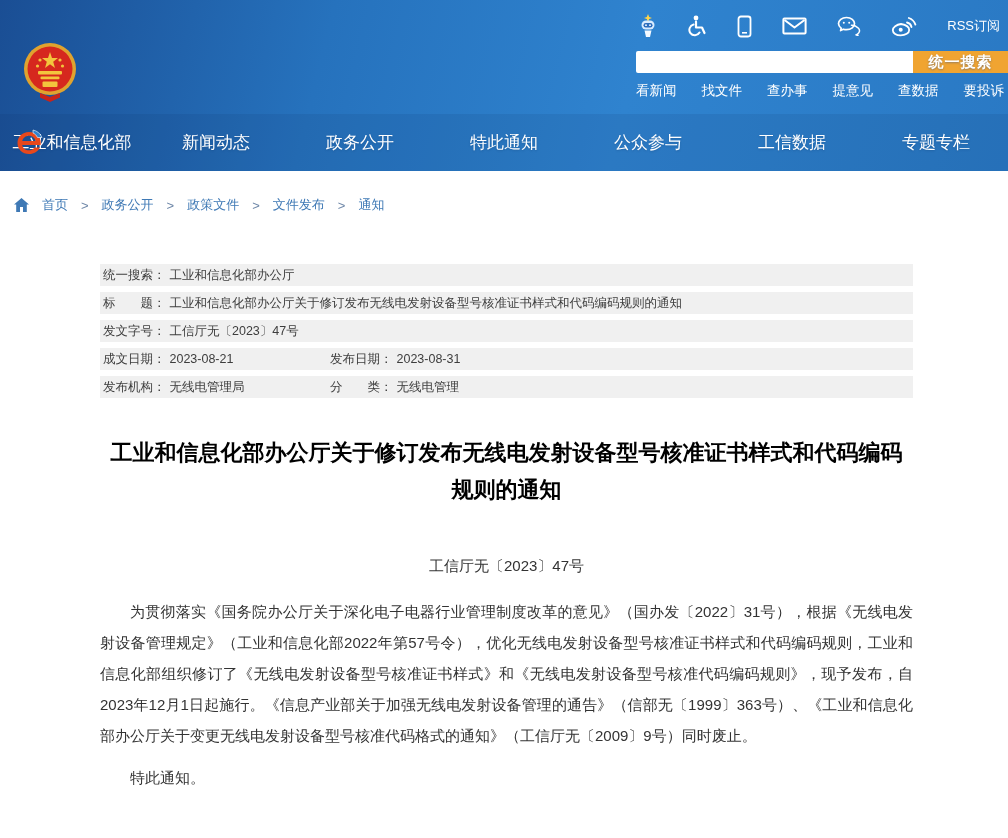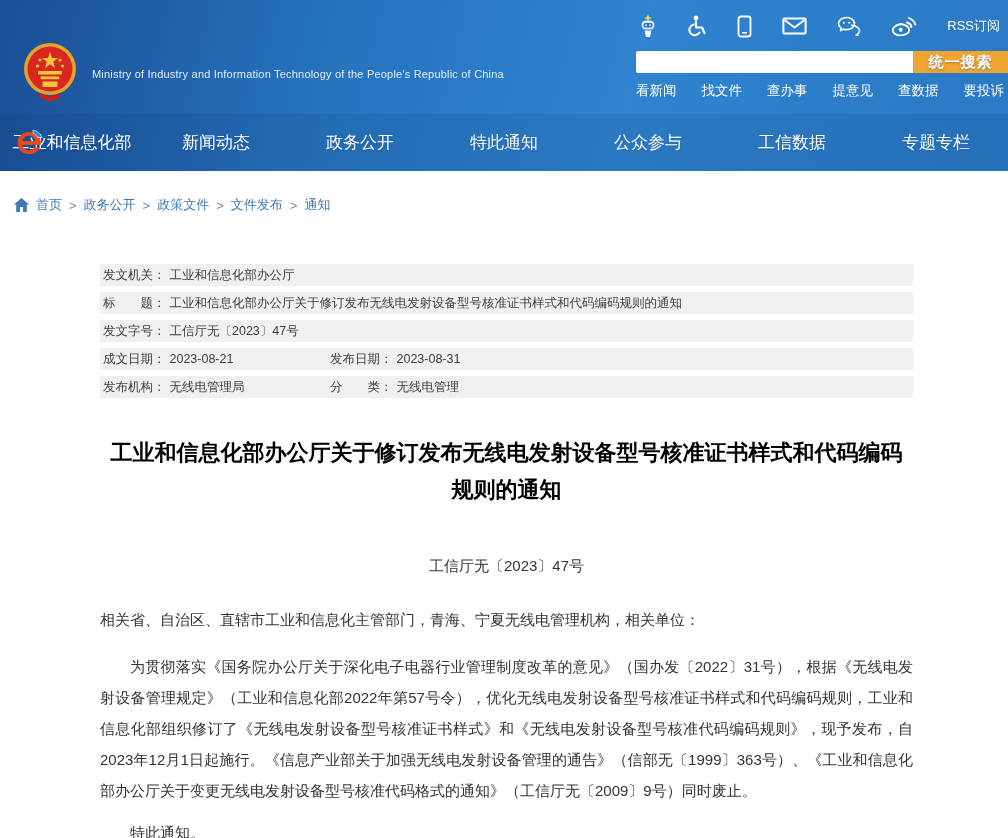--- a/index.html
+++ b/index.html
@@ -28,21 +28,21 @@
   .search-input{flex:1;border:none;outline:none;background:#fff;border-radius:2px 0 0 2px;padding:0 8px;font-size:14px;color:#333;}
   .search-btn{width:95px;border:none;background:#f0a431;color:#fff;font-size:15px;font-weight:bold;cursor:pointer;
     letter-spacing:1px;text-shadow:0 1px 2px rgba(60,90,140,.55);font-family:inherit;}
   .quick-links{display:flex;gap:25px;margin-top:9px;}
   .quick-link{color:#fff;font-size:13.5px;cursor:pointer;white-space:nowrap;}
   
   .main-nav{position:relative;height:57px;display:flex;align-items:center;background:rgba(8,40,92,.10);}
   .nav-logo{position:absolute;left:13px;top:14px;width:32px;height:30px;cursor:pointer;}
   .nav-item{flex:1;text-align:center;color:#fff;font-size:17px;cursor:pointer;white-space:nowrap;text-shadow:0 1px 2px rgba(20,60,110,.3);}
   
-  .breadcrumb{display:flex;align-items:center;gap:7px;padding:24px 0 0 14px;font-size:13px;color:#3f79b5;height:20px;}
+  .breadcrumb{display:flex;align-items:center;gap:13px;padding:24px 0 0 14px;font-size:13px;color:#3f79b5;height:20px;}
   .crumb{color:#3f79b5;cursor:pointer;white-space:nowrap;}
   .crumb-sep{color:#6e87a8;}
   
   .content{width:813px;margin:49px 0 0 100px;}
   .meta-row{background:#f0f0f0;min-height:22px;display:flex;align-items:center;font-size:12.5px;color:#3d3d3d;margin-bottom:6px;padding:0;}
   .meta-cell{display:flex;align-items:center;}
   .meta-cell.c1{width:227px;flex:0 0 auto;}
   .meta-label{margin-left:3px;white-space:pre;color:#3d3d3d;}
   .meta-value{margin-left:4px;color:#3d3d3d;}
   
@@ -66,21 +66,20 @@
         <circle cx="18" cy="20" r="1.6" fill="#f3c53d"></circle>
         <circle cx="38" cy="20" r="1.6" fill="#f3c53d"></circle>
         <circle cx="15.5" cy="26" r="1.6" fill="#f3c53d"></circle>
         <circle cx="40.5" cy="26" r="1.6" fill="#f3c53d"></circle>
         <rect x="16" y="31" width="24" height="3.4" rx="1" fill="#f3c53d"></rect>
         <rect x="18.5" y="36.5" width="19" height="2.8" rx="1" fill="#f3c53d"></rect>
         <rect x="20.5" y="41.5" width="15" height="5.5" rx="1" fill="#f3c53d"></rect>
         <path d="M18 53 L28 57 L38 53 L38 57.5 L28 62 L18 57.5 Z" fill="#c8231a"></path>
       </svg>
       <div class="brand-text">
-        <div class="brand-sub">Ministry of Industry and Information Technology of the People's Republic of China</div>
       </div>
     </div>
 
     <div class="header-right">
       <div class="icon-row">
         <span class="icon-btn">
           <svg width="20" height="24" viewBox="0 0 20 24">
             <polygon points="10,0 11.2,3 14,4 11.2,5 10,8 8.8,5 6,4 8.8,3" fill="#ffd54a"></polygon>
             <rect x="3.5" y="6.5" width="13" height="9" rx="4.5" fill="#d9ecff"></rect>
             <rect x="5.5" y="9" width="9" height="4.5" rx="2.2" fill="#2c6dbd"></rect>
@@ -171,21 +170,21 @@
   <span class="crumb">文件发布</span>
   <span class="crumb-sep">&gt;</span>
   <span class="crumb">通知</span>
 </div>
 
 <main class="content">
 
   <div class="meta-table">
     <div class="meta-row">
       <span class="meta-cell">
-          <span class="meta-label">发文机关：</span>
+          <span class="meta-label">统一搜索：</span>
           <span class="meta-value">工业和信息化部办公厅</span>
         </span>
     </div>
     <div class="meta-row">
       <span class="meta-cell">
           <span class="meta-label">标　　题：</span>
           <span class="meta-value">工业和信息化部办公厅关于修订发布无线电发射设备型号核准证书样式和代码编码规则的通知</span>
         </span>
     </div>
     <div class="meta-row">
@@ -213,19 +212,18 @@
           <span class="meta-label">分　　类：</span>
           <span class="meta-value">无线电管理</span>
         </span>
     </div>
   </div>
 
   <h1 class="article-title">工业和信息化部办公厅关于修订发布无线电发射设备型号核准证书样式和代码编码规则的通知</h1>
 
   <div class="doc-number">工信厅无〔2023〕47号</div>
 
-  <p class="salutation">相关省、自治区、直辖市工业和信息化主管部门，青海、宁夏无线电管理机构，相关单位：</p>
 
   <p class="body-para">为贯彻落实《国务院办公厅关于深化电子电器行业管理制度改革的意见》（国办发〔2022〕31号），根据《无线电发射设备管理规定》（工业和信息化部2022年第57号令），优化无线电发射设备型号核准证书样式和代码编码规则，工业和信息化部组织修订了《无线电发射设备型号核准证书样式》和《无线电发射设备型号核准代码编码规则》，现予发布，自2023年12月1日起施行。《信息产业部关于加强无线电发射设备管理的通告》（信部无〔1999〕363号）、《工业和信息化部办公厅关于变更无线电发射设备型号核准代码格式的通知》（工信厅无〔2009〕9号）同时废止。</p>
 
   <p class="closing-para">特此通知。</p>
 
 </main>
 
 </body></html>

